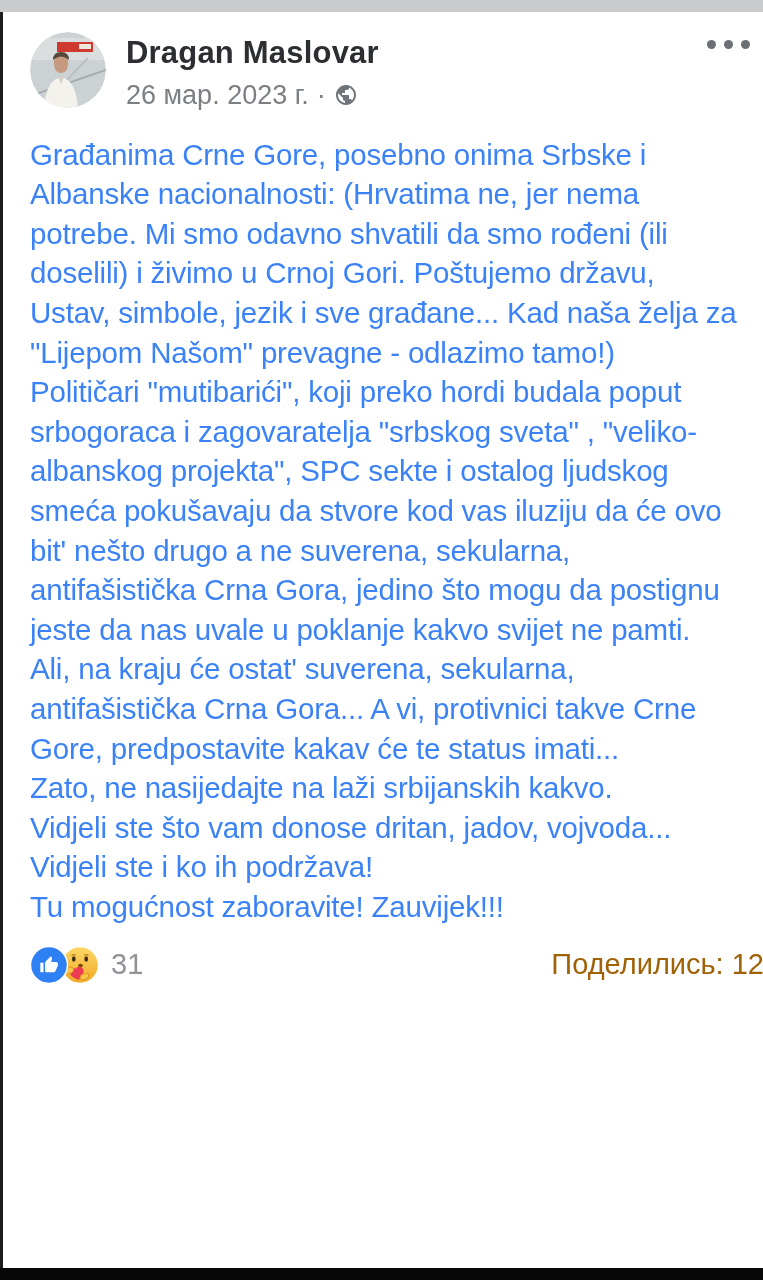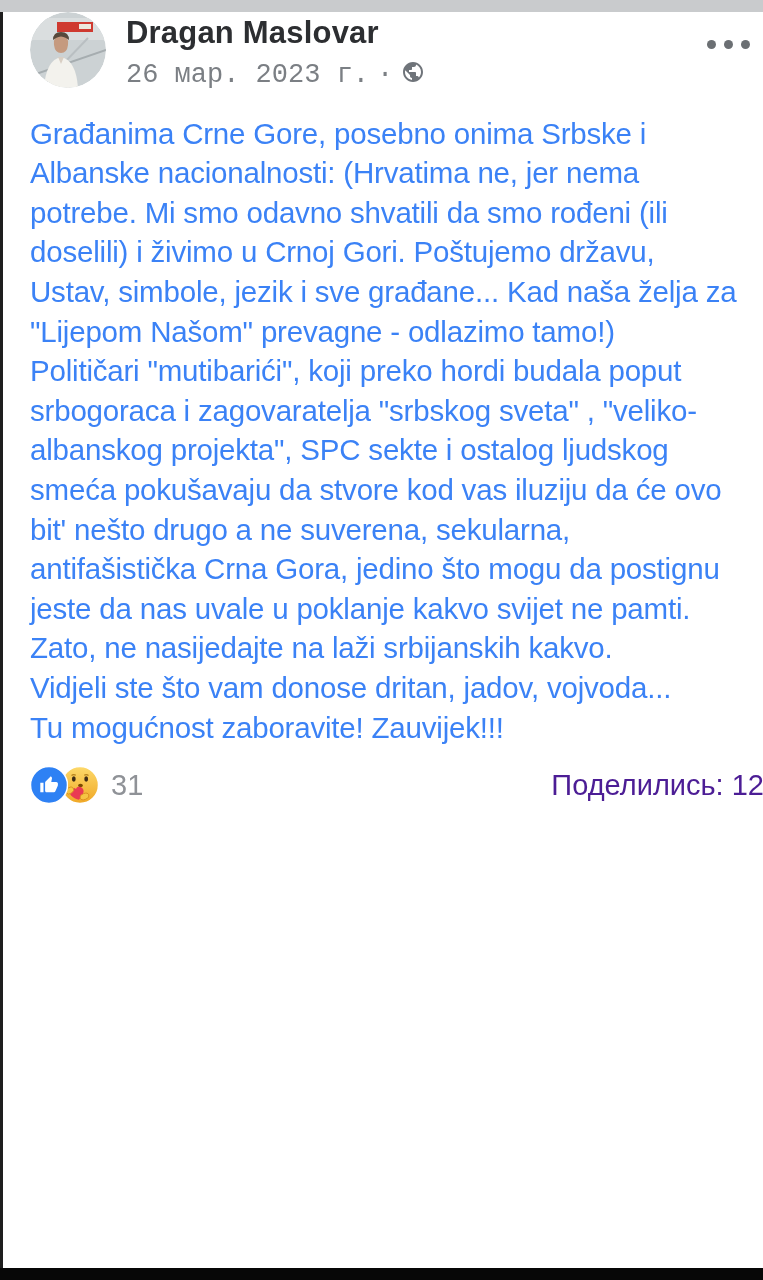--- a/index.html
+++ b/index.html
@@ -7,44 +7,44 @@
     width:763px;height:1280px;background:#ffffff;overflow:hidden;
     font-family:"Liberation Sans","DejaVu Sans",sans-serif;
     position:relative;
   }
   .top-strip{position:absolute;top:0;left:0;width:763px;height:12px;background:#c9cbcd;}
   .left-line{position:absolute;top:12px;left:0;width:3px;height:1256px;background:#1e1e1e;}
   .bottom-bar{position:absolute;left:0;top:1268px;width:763px;height:12px;background:#070707;}
   .card{position:absolute;top:12px;left:3px;width:734px;padding:0 26px 0 27px;background:#fff;}
 
   
-  .post-header{display:flex;align-items:flex-start;position:relative;}
+  .post-header{display:flex;align-items:flex-start;padding-top:20px;position:relative;}
   .avatar{width:76px;height:76px;border-radius:50%;overflow:hidden;flex:0 0 76px;cursor:pointer;}
   .avatar svg{display:block;}
   .header-meta{margin-left:20px;padding-top:3px;}
   .author-name{font-size:31px;font-weight:700;color:#2c2e31;letter-spacing:.2px;line-height:1.15;cursor:pointer;}
-  .meta-row{display:flex;align-items:flex-start;margin-top:9px;color:#7b7f84;font-size:27px;font-family:Liberation Mono, monospace;}
+  .meta-row{display:flex;align-items:center;margin-top:9px;color:#7b7f84;font-size:27px;}
   .meta-row .sep{margin:0 8px;}
   .globe{display:inline-flex;align-items:center;}
   .options{position:absolute;right:8px;top:22px;display:flex;gap:8px;padding:6px;cursor:pointer;}
   .options .d{width:9px;height:9px;border-radius:50%;background:#6b6f73;}
 
   
   .post-text{margin-top:24px;width:708px;color:#3b82f6;font-size:29.5px;line-height:39.6px;letter-spacing:-0.2px;}
   .post-text p{margin:0;}
 
   
   .post-footer{display:flex;align-items:center;justify-content:space-between;margin-top:14px;height:48px;}
   .rx-group{display:flex;align-items:center;cursor:pointer;}
   .rx{width:38px;height:38px;border-radius:50%;display:inline-block;position:relative;}
   .rx svg{display:block;}
   .rx.like{z-index:2;}
   .rx.care{margin-left:-7px;z-index:1;}
   .rx-count{margin-left:12px;font-size:29px;color:#8f9297;}
-  .shares{font-size:29px;color:#4c1d95;cursor:pointer;}
+  .shares{font-size:29px;color:#a16207;cursor:pointer;}
 </style>
 </head>
 <body>
 
 <div class="top-strip"></div>
 <div class="left-line"></div>
 
 <div class="card">
 
   <div class="post-header">
@@ -84,22 +84,24 @@
     <div class="options">
       <span class="d"></span>
       <span class="d"></span>
       <span class="d"></span>
     </div>
   </div>
 
   <div class="post-text">
     <p>Građanima Crne Gore, posebno onima Srbske i Albanske nacionalnosti: (Hrvatima ne, jer nema potrebe. Mi smo odavno shvatili da smo rođeni (ili doselili) i živimo u Crnoj Gori. Poštujemo državu, Ustav, simbole, jezik i sve građane... Kad naša želja za "Lijepom Našom" prevagne - odlazimo tamo!)</p>
     <p>Političari "mutibarići", koji preko hordi budala poput srbogoraca i zagovaratelja "srbskog sveta" , "veliko-albanskog projekta", SPC sekte i ostalog ljudskog smeća pokušavaju da stvore kod vas iluziju da će ovo bit' nešto drugo a ne suverena, sekularna, antifašistička Crna Gora, jedino što mogu da postignu jeste da nas uvale u poklanje kakvo svijet ne pamti.</p>
+    <p>Ali, na kraju će ostat' suverena, sekularna, antifašistička Crna Gora... A vi, protivnici takve Crne Gore, predpostavite kakav će te status imati...</p>
     <p>Zato, ne nasijedajte na laži srbijanskih kakvo.</p>
     <p>Vidjeli ste što vam donose dritan, jadov, vojvoda...</p>
+    <p>Vidjeli ste i ko ih podržava!</p>
     <p>Tu mogućnost zaboravite! Zauvijek!!!</p>
   </div>
 
   <div class="post-footer">
     <div class="rx-group">
       <span class="rx like">
         <svg width="38" height="38" viewBox="0 0 38 38">
           <circle cx="19" cy="19" r="18.5" fill="#2e81f4" stroke="#ffffff" stroke-width="1.5"></circle>
           <g transform="translate(9.5,9.5) scale(0.8)">
             <path fill="#ffffff" d="M1 21h4V9H1v12zM23 10c0-1.1-.9-2-2-2h-6.31l.95-4.57.03-.32c0-.41-.17-.79-.44-1.06L14.17 1 7.59 7.59C7.22 7.95 7 8.45 7 9v10c0 1.1.9 2 2 2h9c.83 0 1.54-.5 1.84-1.22l3.02-7.05c.09-.23.14-.47.14-.73v-2z"></path>

